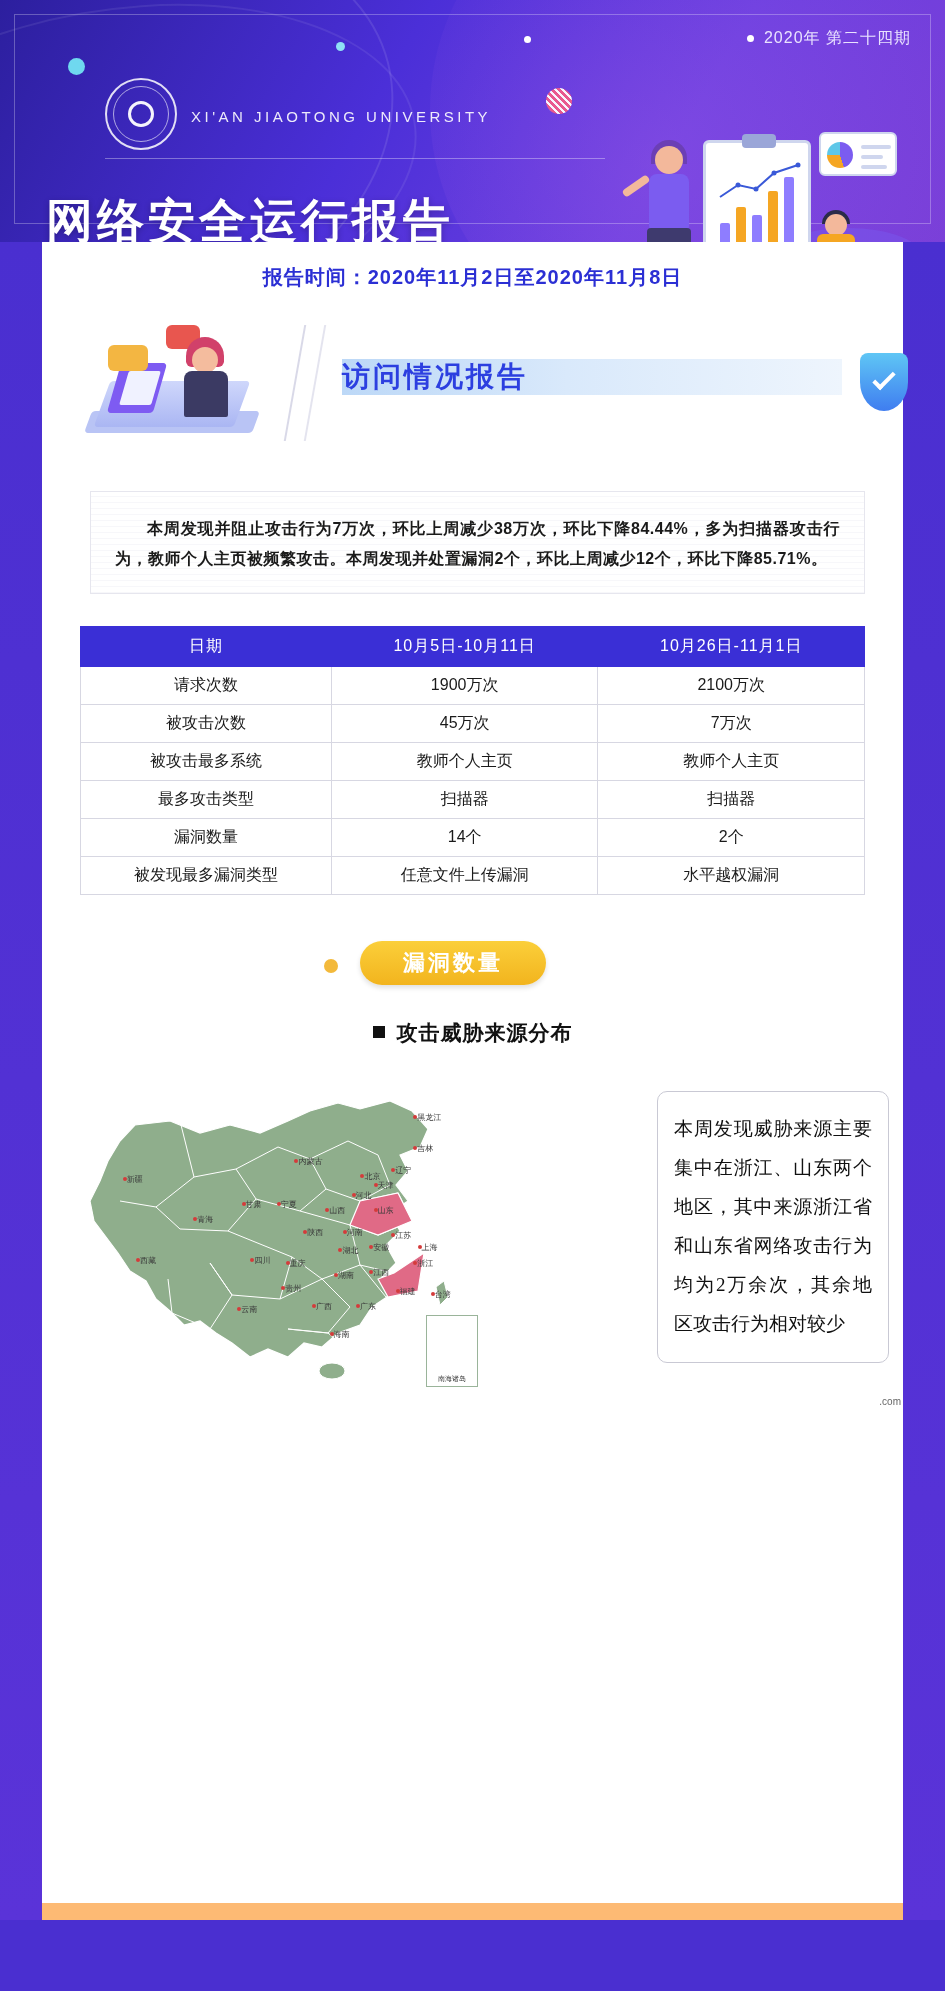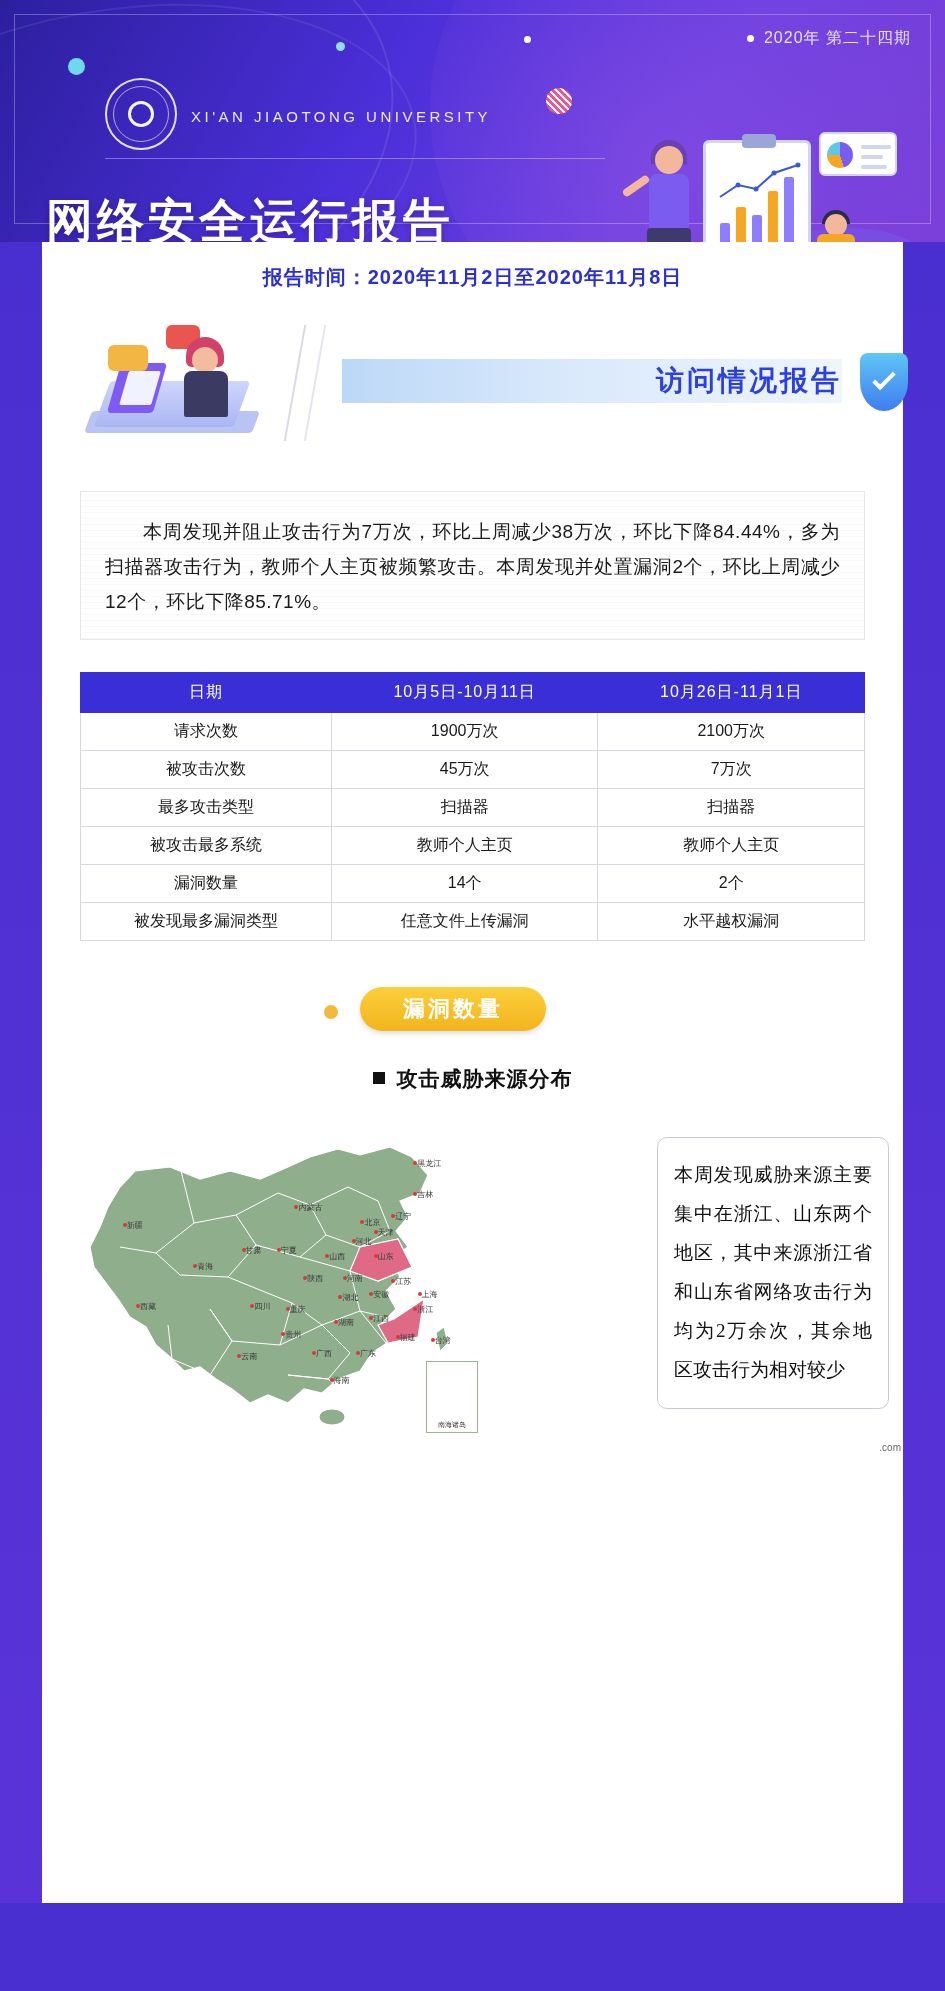--- a/index.html
+++ b/index.html
@@ -186,22 +186,22 @@
   .pl1 { top: 11px; width: 30px; } .pl2 { top: 21px; width: 22px; } .pl3 { top: 31px; width: 26px; }
   .illu-blob {
     position: absolute; left: 160px; top: 96px; width: 150px; height: 60px;
     background: rgba(120,90,240,0.45); border-radius: 50%;
   }
 
   
   .page-body {
     position: relative;
     width: 945px;
-    background: #ec4899;
-    padding-bottom: 0;
+    background: #fdba74;
+    padding-bottom: 17px;
   }
   .side-l, .side-r {
     position: absolute; top: 0; bottom: 0; width: 42px;
     background: linear-gradient(180deg, #4a2fd0, #5a33d8);
   }
   .side-l { left: 0; }
   .side-r { right: 0; }
   .content {
     position: relative;
     margin: 0 42px;
@@ -241,54 +241,55 @@
   .si-bubble2 { position: absolute; left: 28px; top: 26px; width: 40px; height: 26px; background: #f3b642; border-radius: 6px; }
   .sec1-divider {
     position: absolute; left: 252px; top: 18px; width: 2px; height: 116px;
     background: #d9d9e8; transform: skewX(-10deg);
   }
   .sec1-divider2 {
     position: absolute; left: 272px; top: 18px; width: 2px; height: 116px;
     background: #e4e4ef; transform: skewX(-10deg);
   }
   .sec1-banner {
-    position: absolute; left: 300px; top: 52px; width: 500px; height: 44px;
+    position: absolute; left: 300px; top: 52px; width: 500px; height: 36px;
     background: linear-gradient(90deg, #bcd8f7 0%, #d9e9fb 45%, #eef5fd 100%);
-    display: flex; align-items: center; justify-content: flex-end;
+    display: flex; align-items: center; justify-content: flex-start;
   }
   .sec1-banner span {
     color: #2c3fe0; font-size: 28px; font-weight: bold; letter-spacing: 3px;
   }
   .shield {
     position: absolute; left: 818px; top: 46px; width: 48px; height: 58px;
     background: linear-gradient(180deg,#5fc6f5,#3f7df0);
     border-radius: 8px 8px 50% 50%;
     display: flex; align-items: center; justify-content: center;
   }
   .shield .chk {
     width: 22px; height: 11px; border-left: 4px solid #fff; border-bottom: 4px solid #fff;
     transform: rotate(-45deg); margin-top: -8px;
   }
 
   
   .summary {
-    margin: 14px 38px 0 38px;
+    margin: 14px 38px 0 48px;
     border: 1px solid #e6e6ee;
     background-image:
       linear-gradient(#ffffff 0 0),
       repeating-linear-gradient(0deg, #f2f2f7 0 1px, #ffffff 1px 7px);
     background-blend-mode: normal;
     background: repeating-linear-gradient(0deg, #f7f7fa 0 1px, #ffffff 1px 6px);
     padding: 22px 24px 20px;
-    font-size: 19px;
+    font-size: 16px;
     line-height: 1.85;
     color: #1a1a1a;
     text-align: justify;
     text-indent: 2em;
     letter-spacing: 0.5px;
+    font-weight: bold;
   }
 
   
   .tbl-wrap { margin: 32px 38px 0 38px; }
   table.rep { width: 100%; border-collapse: collapse; font-size: 16px; }
   table.rep th {
     background: #3a2fd6;
     color: #ffffff;
     font-weight: normal;
     padding: 9px 4px;
@@ -516,28 +517,28 @@
             <td>请求次数</td>
             <td>1900万次</td>
             <td>2100万次</td>
           </tr>
           <tr>
             <td>被攻击次数</td>
             <td>45万次</td>
             <td>7万次</td>
           </tr>
           <tr>
+            <td>被攻击最多系统</td>
+            <td>教师个人主页</td>
+            <td>教师个人主页</td>
+          </tr>
+          <tr>
             <td>最多攻击类型</td>
             <td>扫描器</td>
             <td>扫描器</td>
-          </tr>
-          <tr>
-            <td>被攻击最多系统</td>
-            <td>教师个人主页</td>
-            <td>教师个人主页</td>
           </tr>
           <tr>
             <td>漏洞数量</td>
             <td>14个</td>
             <td>2个</td>
           </tr>
           <tr>
             <td>被发现最多漏洞类型</td>
             <td>任意文件上传漏洞</td>
             <td>水平越权漏洞</td>

